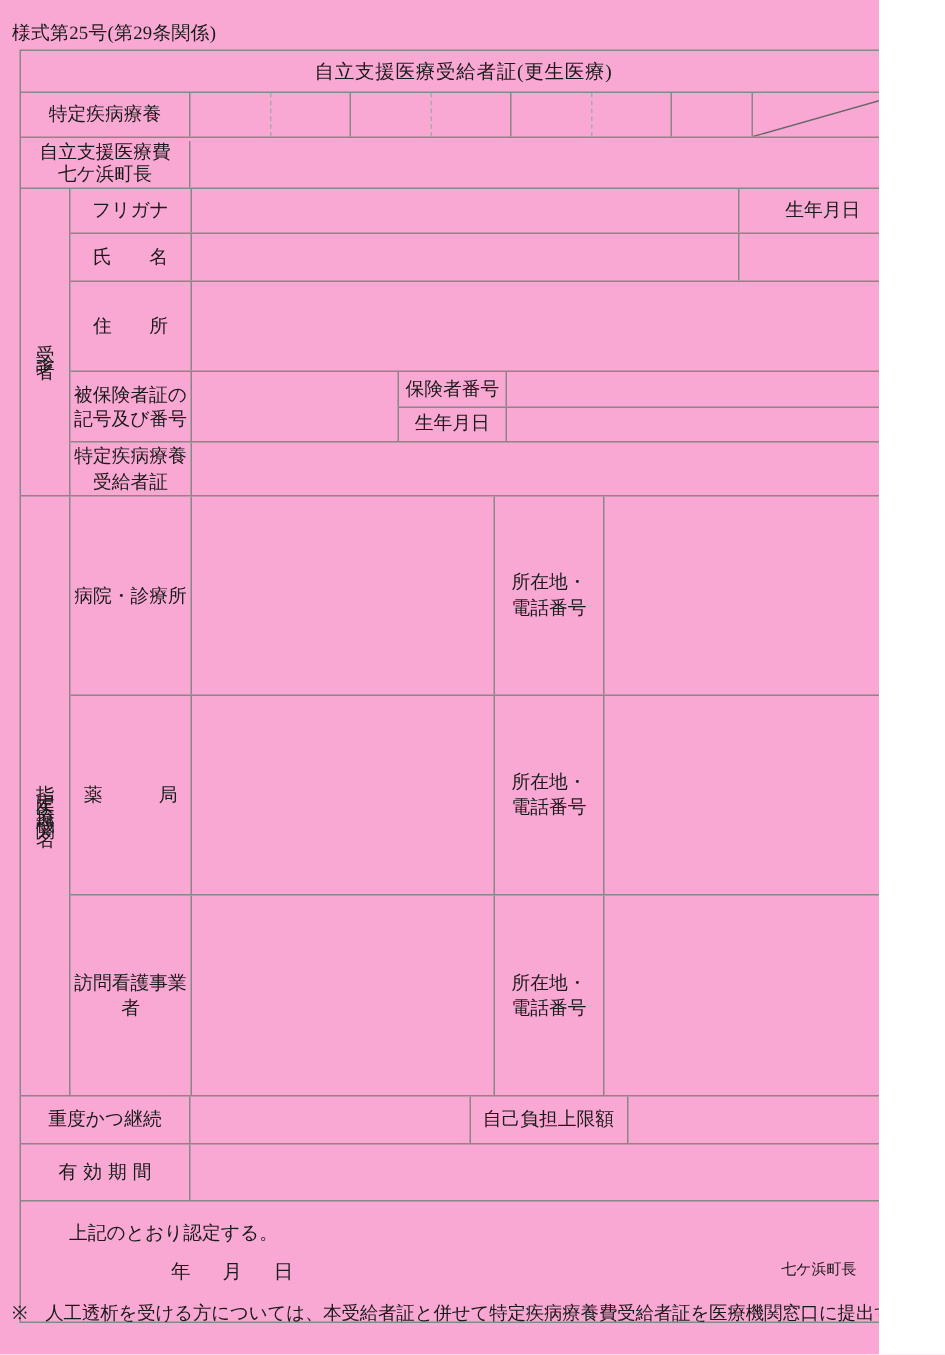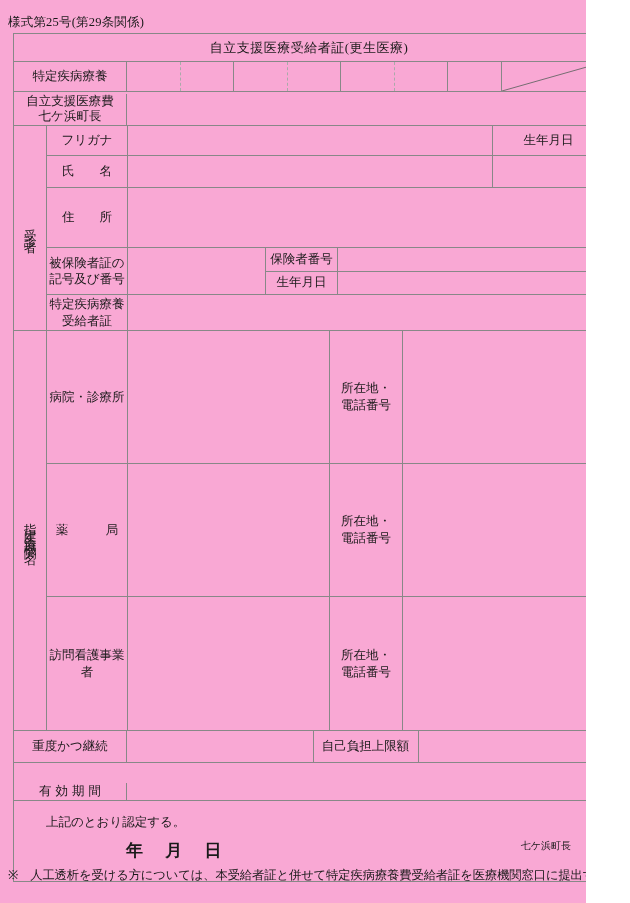--- a/index.html
+++ b/index.html
@@ -226,46 +226,45 @@
     box-sizing: border-box;
   }
   .jiko-lbl {
     width: 105px;
     flex: 0 0 105px;
     border-right: 1px solid #888;
     box-sizing: border-box;
   }
   .jiko-val { flex: 1; }
 
-  .r-yuko { height: 38px; align-items: flex-end; }
+  .r-yuko { height: 38px; }
   .yuko-lbl {
     width: 113px;
     flex: 0 0 113px;
     border-right: 1px solid #888;
     box-sizing: border-box;
     letter-spacing: 4px;
     text-indent: 4px;
   }
   .yuko-val { flex: 1; }
 
   
   .cert-row { height: 80px; display: block; position: relative; }
   .cert-line1 {
     position: absolute;
     left: 32px;
     top: 13px;
     font-size: 12.5px;
   }
   .cert-date {
     position: absolute;
-    left: 112px;
+    left: 100px;
     top: 38px;
-    font-size: 17px;
+    font-size: 13px;
     letter-spacing: 1px;
-    font-weight: bold;
   }
   .cert-date span { margin-right: 16px; }
   .cert-date span:last-child { margin-right: 0; }
   .cert-mayor {
     position: absolute;
     right: 33px;
     top: 38px;
     font-size: 10px;
   }
 

